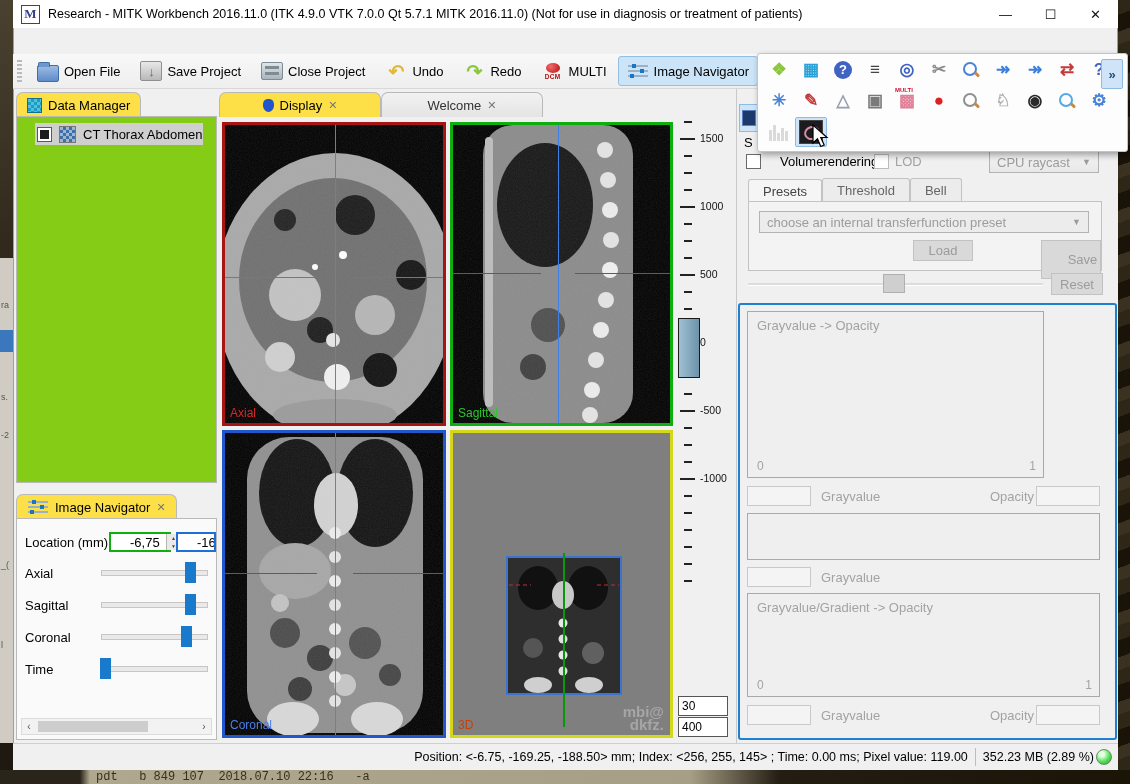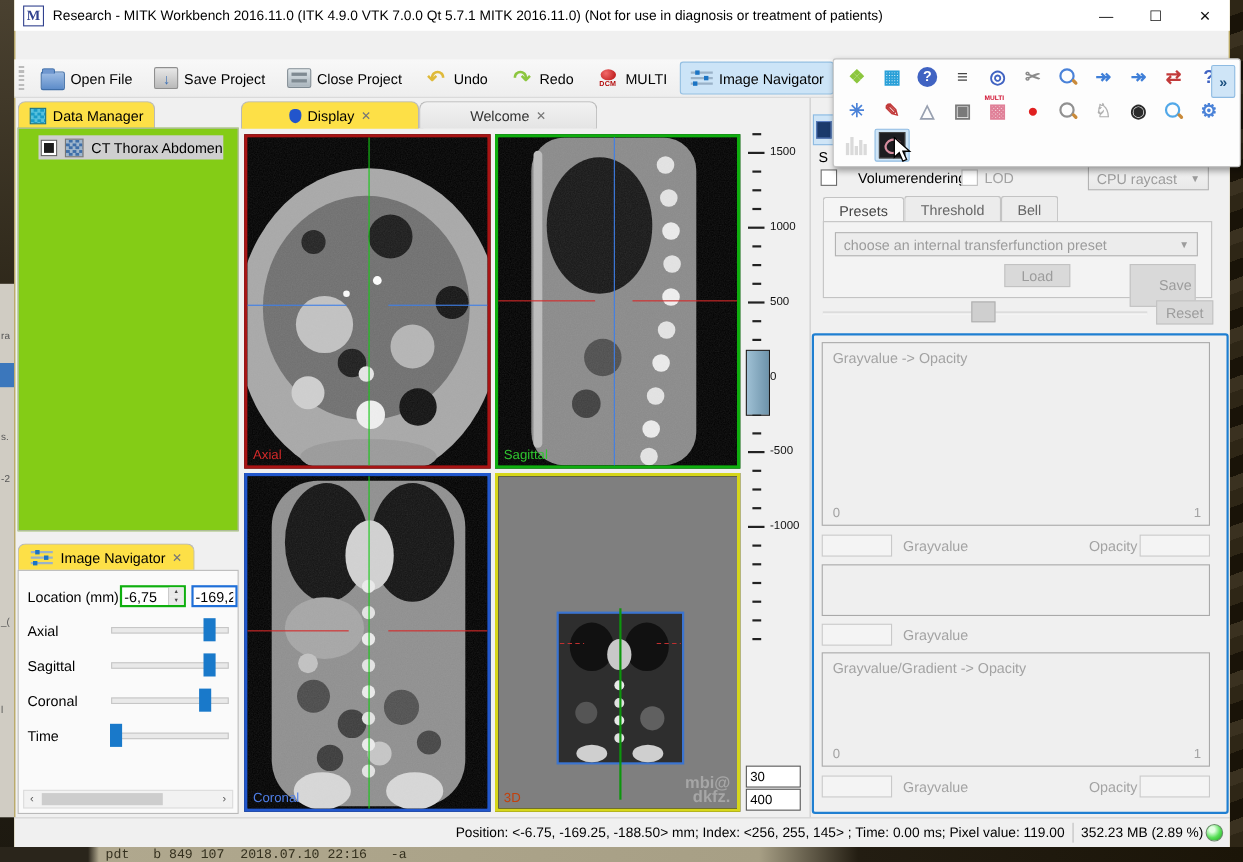--- a/index.html
+++ b/index.html
@@ -86,21 +86,21 @@
   #dm-row{display:flex;align-items:center;gap:7px;height:20px;margin:6px 0 0 18px;background:#cfcfcf;padding:1px 6px 1px 2px;width:160px;}
   .cbsq{width:13px;height:13px;border:1px solid #5a5a5a;background:#fff;position:relative;flex:none;}
   .cbsq.checked:after{content:"";position:absolute;left:2px;top:2px;right:2px;bottom:2px;background:#1c1c1c;}
   .thumb{width:15px;height:15px;flex:none;background:
     repeating-conic-gradient(#3f6fa8 0 25%,#9fb6cc 0 50%) 0 0/6px 6px;border:1px solid #777;}
   #dm-row .lbl{font-size:13px;color:#000;white-space:nowrap;}
   
   .nav-row{display:flex;align-items:center;height:30px;padding-left:8px;font-size:13px;color:#000;}
   .nav-row .nlabel{width:76px;flex:none;}
   .spin{height:20px;background:#fff;display:flex;align-items:center;box-sizing:border-box;}
-  .spin .val{font-size:13px;padding-left:2px;flex:1;border:none;outline:none;background:transparent;width:34px;font-family:"Liberation Sans",sans-serif;}
+  .spin .val{font-size:13px;padding-left:19px;flex:1;border:none;outline:none;background:transparent;width:34px;font-family:"Liberation Sans",sans-serif;}
   .spin .arrows{width:13px;height:100%;border-left:1px solid #b5b5b5;display:flex;flex-direction:column;flex:none;}
   .spin .arrows div{flex:1;display:flex;align-items:center;justify-content:center;font-size:5px;color:#444;background:#e9e9e9;}
   .strack{position:relative;height:4px;background:#e9e9e9;border:1px solid #c6c6c6;flex:1;margin-right:8px;}
   .shandle{position:absolute;top:-9px;width:11px;height:21px;background:#1979ca;}
   #nav-scroll{position:absolute;left:4px;right:4px;bottom:4px;height:15px;background:#f2f2f2;border:1px solid #dcdcdc;display:flex;align-items:center;}
   #nav-scroll .arr{width:14px;text-align:center;font-size:10px;color:#555;}
   #nav-scroll .thumbbar{height:11px;background:#cdcdcd;width:110px;margin-left:2px;}
   #nav-scroll .sp{flex:1;}
   
   .vp{position:absolute;box-sizing:border-box;background:#000;}
@@ -520,30 +520,30 @@
       <span class="carat">▼</span>
     </div>
 
     <div class="abs" id="preset-tabs" style="left:11px;top:89px;"><span class="ptab active">Presets</span><span class="ptab">Threshold</span><span class="ptab">Bell</span></div>
     <div class="abs" style="left:11px;top:112px;width:352px;height:68px;border:1px solid #c3c3c3;background:#f3f3f3;">
       <div class="combo" style="position:absolute;left:10px;top:9px;right:12px;height:22px;background:#ececec;">
         <span>choose an internal transferfunction preset</span>
         <span class="carat">▼</span>
       </div>
       <span class="gbtn" style="position:absolute;right:128px;top:38px;width:60px;height:21px;">Load</span>
-      <span class="gbtn" style="position:absolute;right:14px;top:38px;width:60px;height:39px;padding-left:23px;">Save</span>
+      <span class="gbtn" style="position:absolute;right:0;top:38px;width:60px;height:39px;padding-left:23px;">Save</span>
     </div>
 
     <div class="abs" style="left:11px;top:194px;width:295px;height:2px;background:#dcdcdc;border-bottom:1px solid #fff;"></div>
     <div class="abs" style="left:146px;top:185px;width:22px;height:19px;background:#cfcfcf;border:1px solid #b0b0b0;box-sizing:border-box;"></div>
     <span class="gbtn abs" style="left:314px;top:184px;width:52px;height:22px;">Reset</span>
 
     <div id="blue-frame"></div>
 
-    <div class="tfbox" style="left:10px;top:222px;width:353px;height:167px;">
+    <div class="tfbox" style="left:10px;top:222px;width:297px;height:167px;">
       <span class="tftitle">Grayvalue -&gt; Opacity</span>
       <span class="tfmin">0</span>
       <span class="tfmax">1</span>
     </div>
     <span class="tfinput" style="left:10px;top:397px;"></span>
     <span class="tflabel" style="left:84px;top:400px;">Grayvalue</span>
     <span class="tflabel" style="left:253px;top:400px;">Opacity</span>
     <span class="tfinput" style="left:299px;top:397px;"></span>
 
     <div class="tfbox" style="left:10px;top:424px;width:353px;height:47px;"></div>

